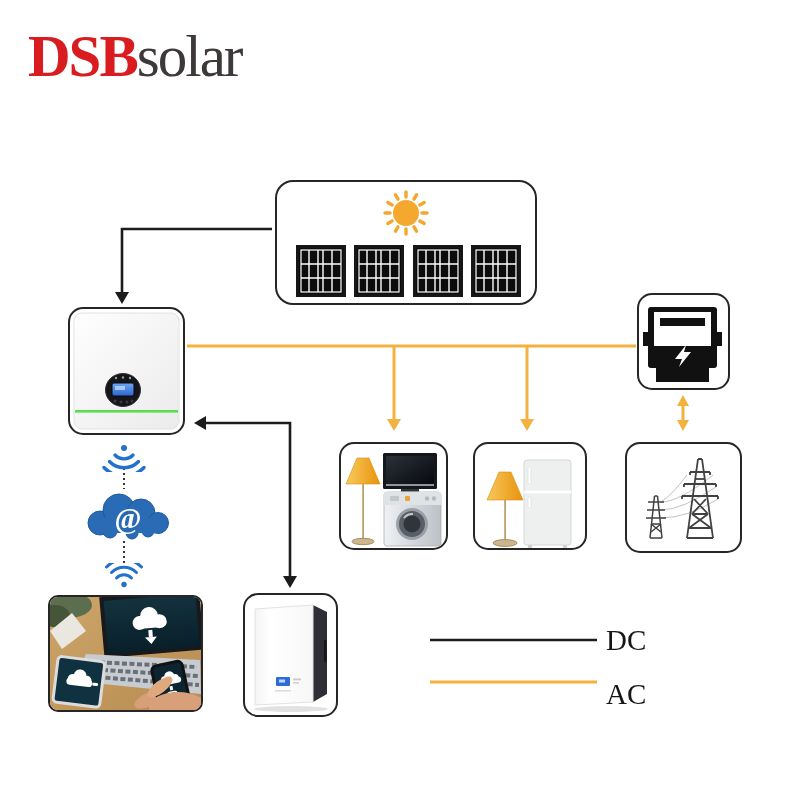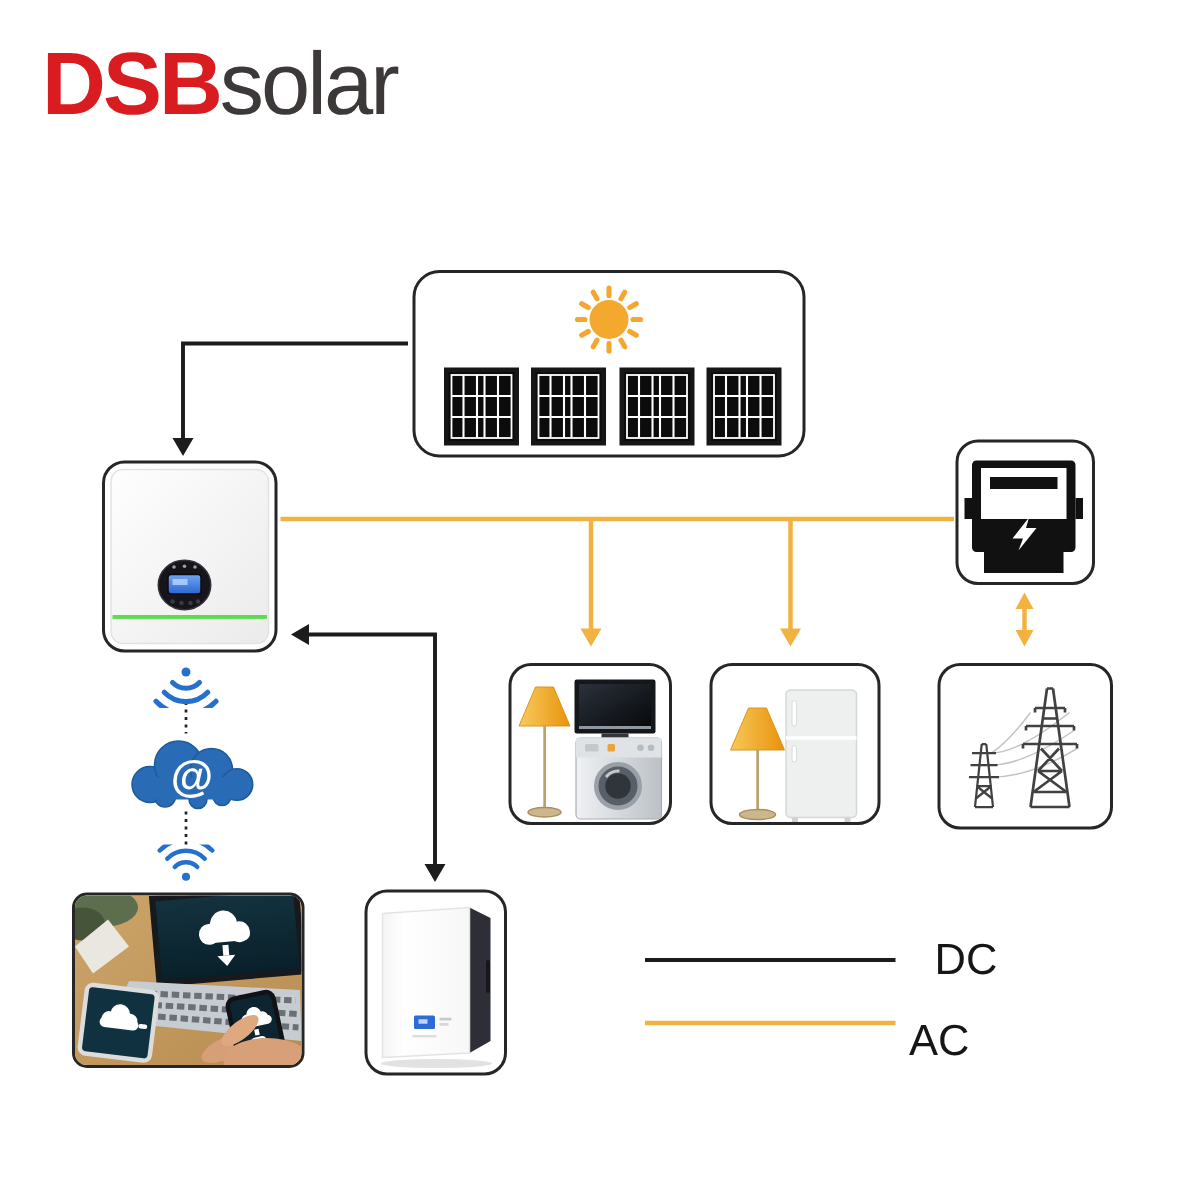--- a/index.html
+++ b/index.html
@@ -1,17 +1,17 @@
 <!DOCTYPE html>
 <html><head>
 <meta charset="utf-8">
 <style>
   html,body{margin:0;padding:0;background:#fff;}
   .canvas{position:relative;width:800px;height:800px;background:#ffffff;overflow:hidden;
-          font-family:Liberation Sans, sans-serif;}
+          font-family:Liberation Serif, serif;}
   .logo{position:absolute;left:28px;top:22px;font-size:59px;line-height:68px;letter-spacing:-2px;white-space:nowrap;}
   .logo .p1{color:#d91c20;font-weight:bold;}
   .logo .p2{color:#3c3938;font-weight:400;}
   .node{position:absolute;background:#fff;border:2px solid #262626;border-radius:15px;box-sizing:border-box;}
   .overlay{position:absolute;left:0;top:0;pointer-events:none;}
   .legend-label{position:absolute;font-size:29px;color:#161616;line-height:32px;}
   .wifi{position:absolute;}
   .cloudwrap{position:absolute;}
   .cloudwrap .at{position:absolute;left:0;top:8px;width:100%;text-align:center;color:#fff;
                  font-size:29px;font-weight:bold;line-height:44px;}
@@ -349,16 +349,16 @@
       <rect x="79" y="45" width="2.6" height="22" rx="1.3" fill="#16161c"></rect>
       <polygon points="10,14 68,10 68,107 10,110" fill="url(#batg)" stroke="#e3e3e3" stroke-width="1"></polygon>
       <rect x="31" y="82" width="14" height="9" rx="1" fill="#2f6bd8"></rect>
       <rect x="34" y="84.5" width="6" height="3" fill="#bcd4ff"></rect>
       <rect x="48" y="83.5" width="8" height="1.8" fill="#c9c9c9"></rect>
       <rect x="48" y="87" width="6" height="1.8" fill="#d6d6d6"></rect>
       <rect x="30" y="95" width="16" height="1.6" fill="#dddddd"></rect>
     </svg>
   </div>
 
-  <div class="legend-label" style="left:606px;top:624px;margin-left:17px;">DC</div>
+  <div class="legend-label" style="left:606px;top:624px;">DC</div>
   <div class="legend-label" style="left:606px;top:678px;">AC</div>
 
 </div>
 
 </body></html>

